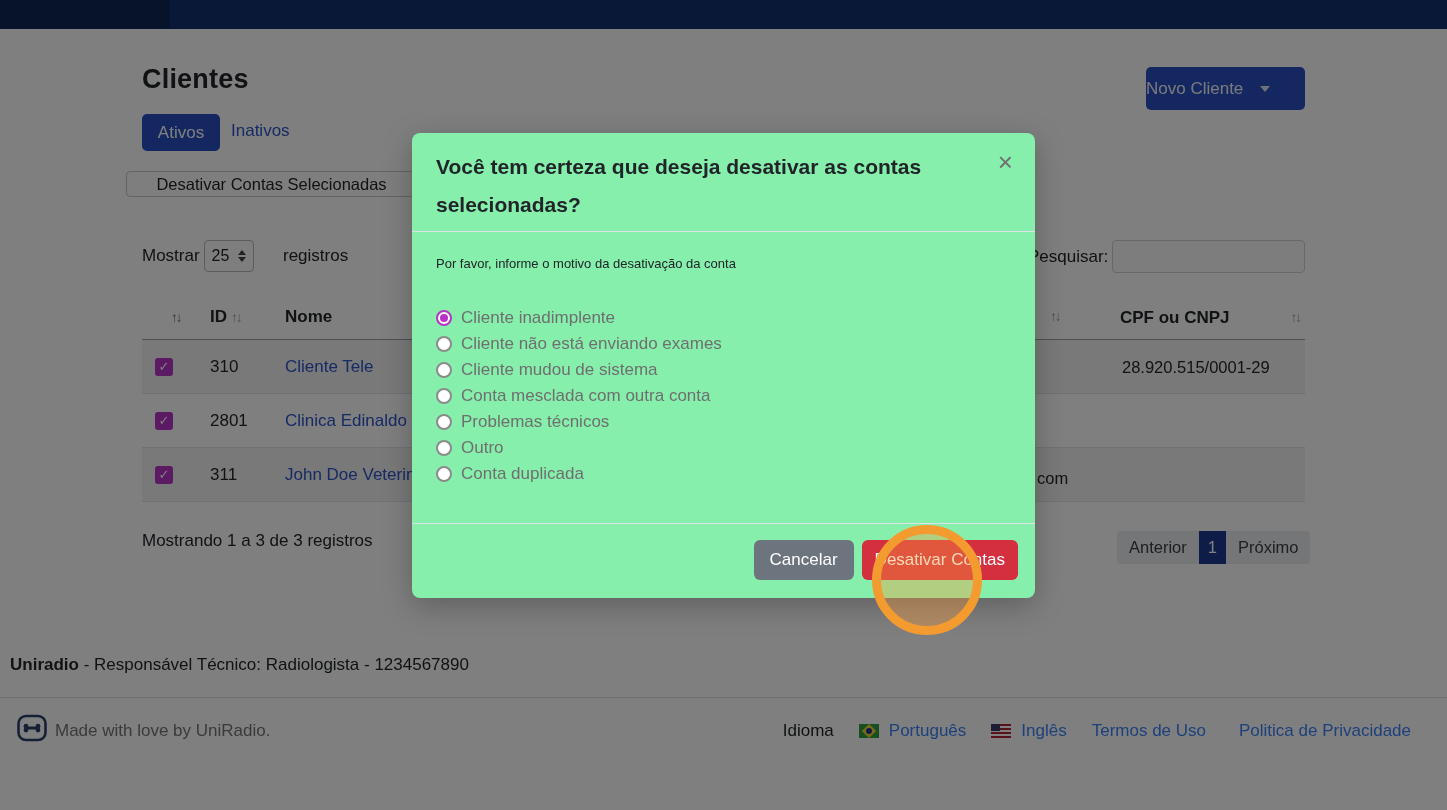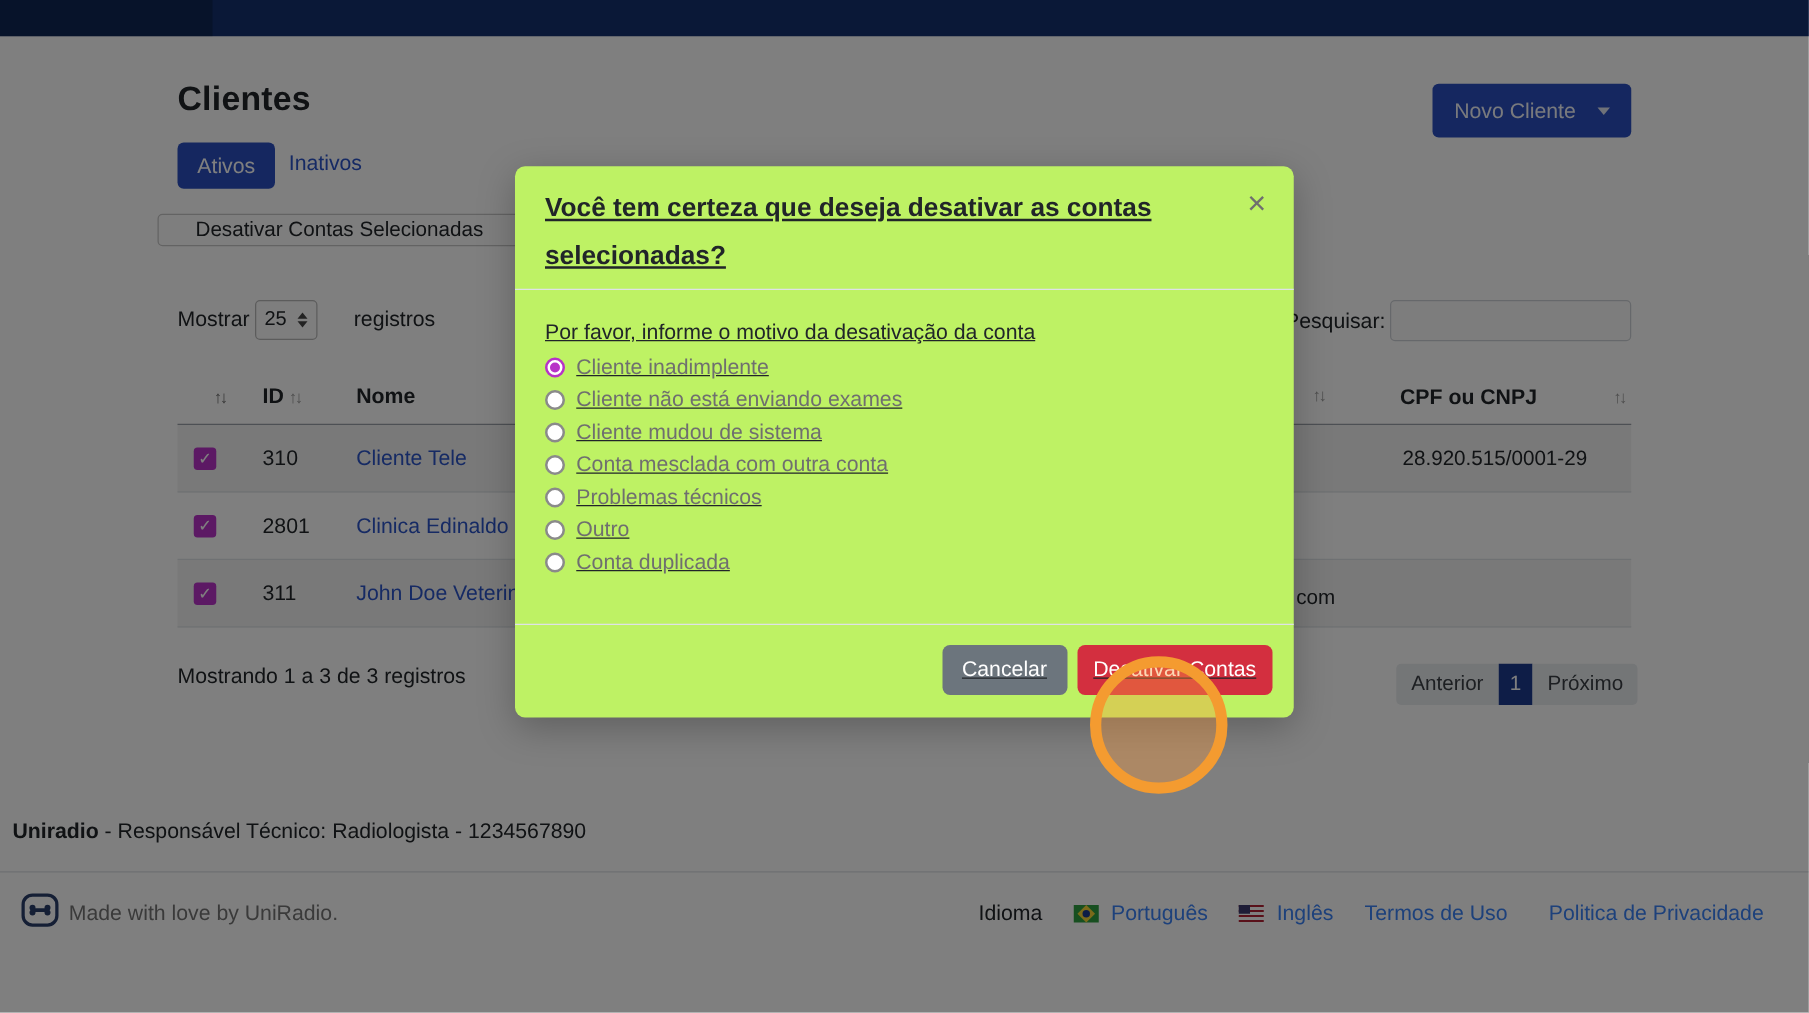--- a/index.html
+++ b/index.html
@@ -10,21 +10,21 @@
   #page { position:absolute; inset:0; background:#fff; }
   .navbar { position:absolute; left:0; top:0; width:1447px; height:29px; background:#14316e; }
   .navbar-brand-area { position:absolute; left:0; top:0; width:170px; height:29px; background:rgba(0,0,0,.22); }
   .page-title { left:142px; top:64px; font-size:27px; font-weight:700; letter-spacing:.2px; }
   .tab-active { left:142px; top:114px; width:78px; height:37px; background:#2a4fc0; color:#fff;
     border:none; border-radius:5px; font-size:17px; display:flex; align-items:center; justify-content:center; }
   .tab-link { left:231px; top:121px; font-size:17px; color:#2c55c8; cursor:pointer; }
   .bulk-btn { left:126px; top:171px; width:291px; height:26px; background:#fdfdfd; border:1px solid #c6c6c6;
     border-radius:4px; font-size:16.5px; color:#212529; display:flex; align-items:center; justify-content:center; }
   .new-btn { left:1146px; top:67px; width:159px; height:43px; background:#2a4fc0; border:none; border-radius:5px;
-    color:#f2f4fb; font-size:17px; display:flex; align-items:center; justify-content:center; gap:17px; }
+    color:#f2f4fb; font-size:17px; display:flex; align-items:center; justify-content:flex-start; gap:17px; }
   .caret-down { width:0; height:0; border-left:5px solid transparent; border-right:5px solid transparent;
     border-top:6px solid #dfe4f2; }
   .lbl { font-size:17px; }
   .show-label { left:142px; top:246px; }
   .records-label { left:283px; top:246px; }
   .page-size { left:204px; top:240px; width:50px; height:32px; border:1px solid #b9b9b9; border-radius:4px;
     background:#fdfdfd; display:flex; align-items:center; justify-content:center; gap:9px; font-size:16px; }
   .updown { display:inline-flex; flex-direction:column; gap:2px; }
   .updown i { width:0; height:0; border-left:4px solid transparent; border-right:4px solid transparent; display:block; }
   .updown .u { border-bottom:5px solid #444; } .updown .d { border-top:5px solid #444; }
@@ -65,28 +65,28 @@
   .foot-links { position:absolute; right:36px; top:721px; display:flex; align-items:center; gap:25px; font-size:17px; }
   .foot-links .link { color:#3b82f6; cursor:pointer; }
   .lang { display:flex; align-items:center; gap:10px; }
   .flag-br { width:20px; height:14px; background:#2f9e41; position:relative; display:inline-block; }
   .flag-br::before { content:""; position:absolute; left:5px; top:2px; width:10px; height:10px; background:#f6d534; transform:rotate(45deg); }
   .flag-br::after { content:""; position:absolute; left:7px; top:4px; width:6px; height:6px; border-radius:50%; background:#1b3a8c; }
   .flag-us { width:20px; height:14px; background:repeating-linear-gradient(#b22234 0 2px,#fff 2px 4px); position:relative; display:inline-block; }
   .flag-us::before { content:""; position:absolute; left:0; top:0; width:9px; height:7px; background:#3c3b6e; }
   
   .backdrop { position:absolute; inset:0; background:rgba(0,0,0,.5); z-index:10; }
-  .modal { position:absolute; left:412px; top:133px; width:623px; z-index:20; background:#bef264; border-radius:8px;
-    box-shadow:0 8px 30px rgba(0,0,0,.25);text-decoration:underline; }
+  .modal { position:absolute; left:412px; top:133px; width:623px; z-index:20; background:#86efac; border-radius:8px;
+    box-shadow:0 8px 30px rgba(0,0,0,.25); }
   .modal-header { position:relative; padding:15px 60px 7px 24px; border-bottom:1px solid #dee2e6; }
   .modal-title { font-size:21px; font-weight:600; line-height:38px; color:#212529; }
   .modal-close { position:absolute; right:22px; top:16px; border:none; background:none; font-size:26px; color:#6f6f6f;
     line-height:1; cursor:pointer; }
   .modal-body { padding:24px 24px 36px 24px; }
-  .prompt { font-size:17px; margin-bottom:5px; }
+  .prompt { font-size:13px; margin-bottom:34px; }
   .opt { display:flex; align-items:center; gap:9px; height:26px; font-size:17px; color:#6f6f6f; cursor:pointer; }
   .radio { width:16px; height:16px; border-radius:50%; border:2px solid #8a8a8a; background:#fff; flex:0 0 16px; position:relative; }
   .radio.sel { border:2px solid #b832c8; }
   .radio.sel::after { content:""; position:absolute; left:2px; top:2px; width:8px; height:8px; border-radius:50%; background:#b832c8; }
   .modal-footer { display:flex; justify-content:flex-end; gap:8px; padding:16px 17px 18px 24px; border-top:1px solid #dee2e6; }
   .btn { border:none; border-radius:6px; height:40px; font-size:17px; color:#fff; padding:0 16px; cursor:pointer; }
   .btn-cancel { background:#6c757d; }
   .btn-danger { background:#d32f3f; padding:0 13px; }
   
   .highlight { position:absolute; left:872px; top:525px; width:110px; height:110px; border-radius:50%;

